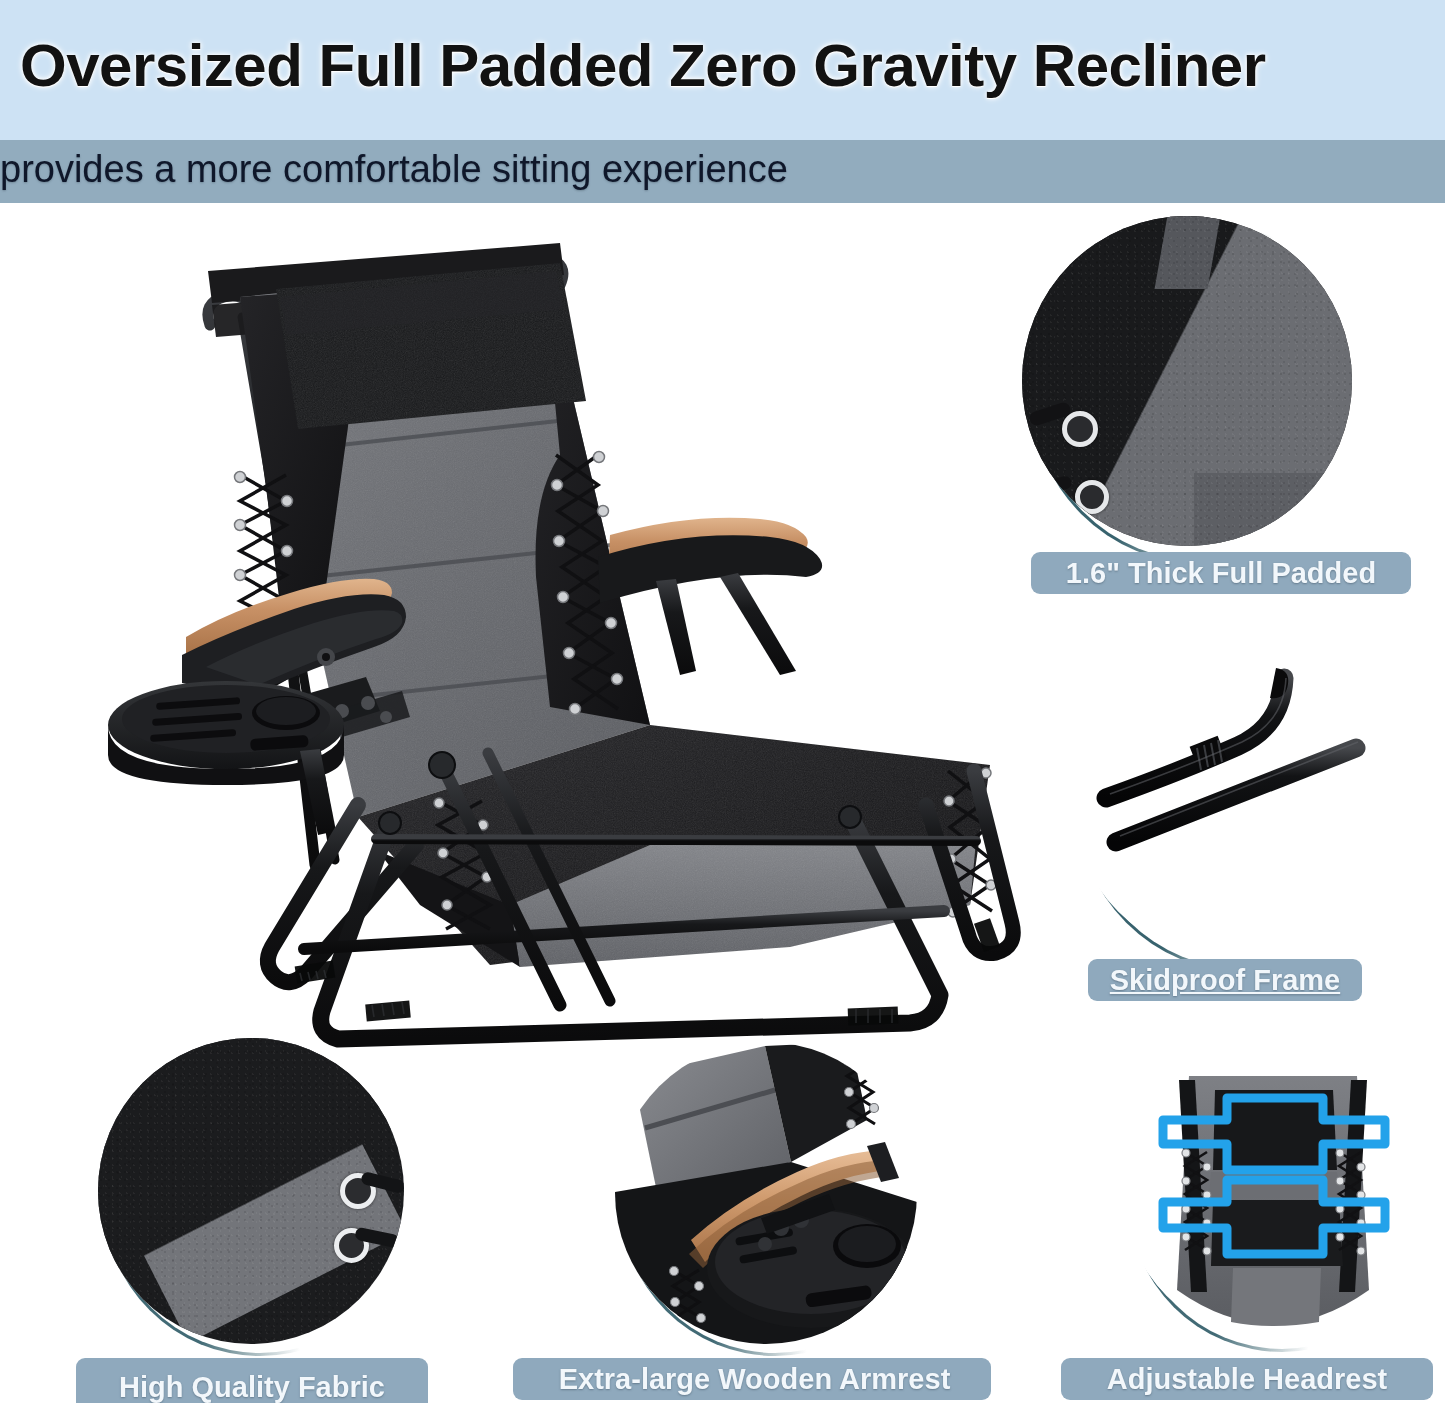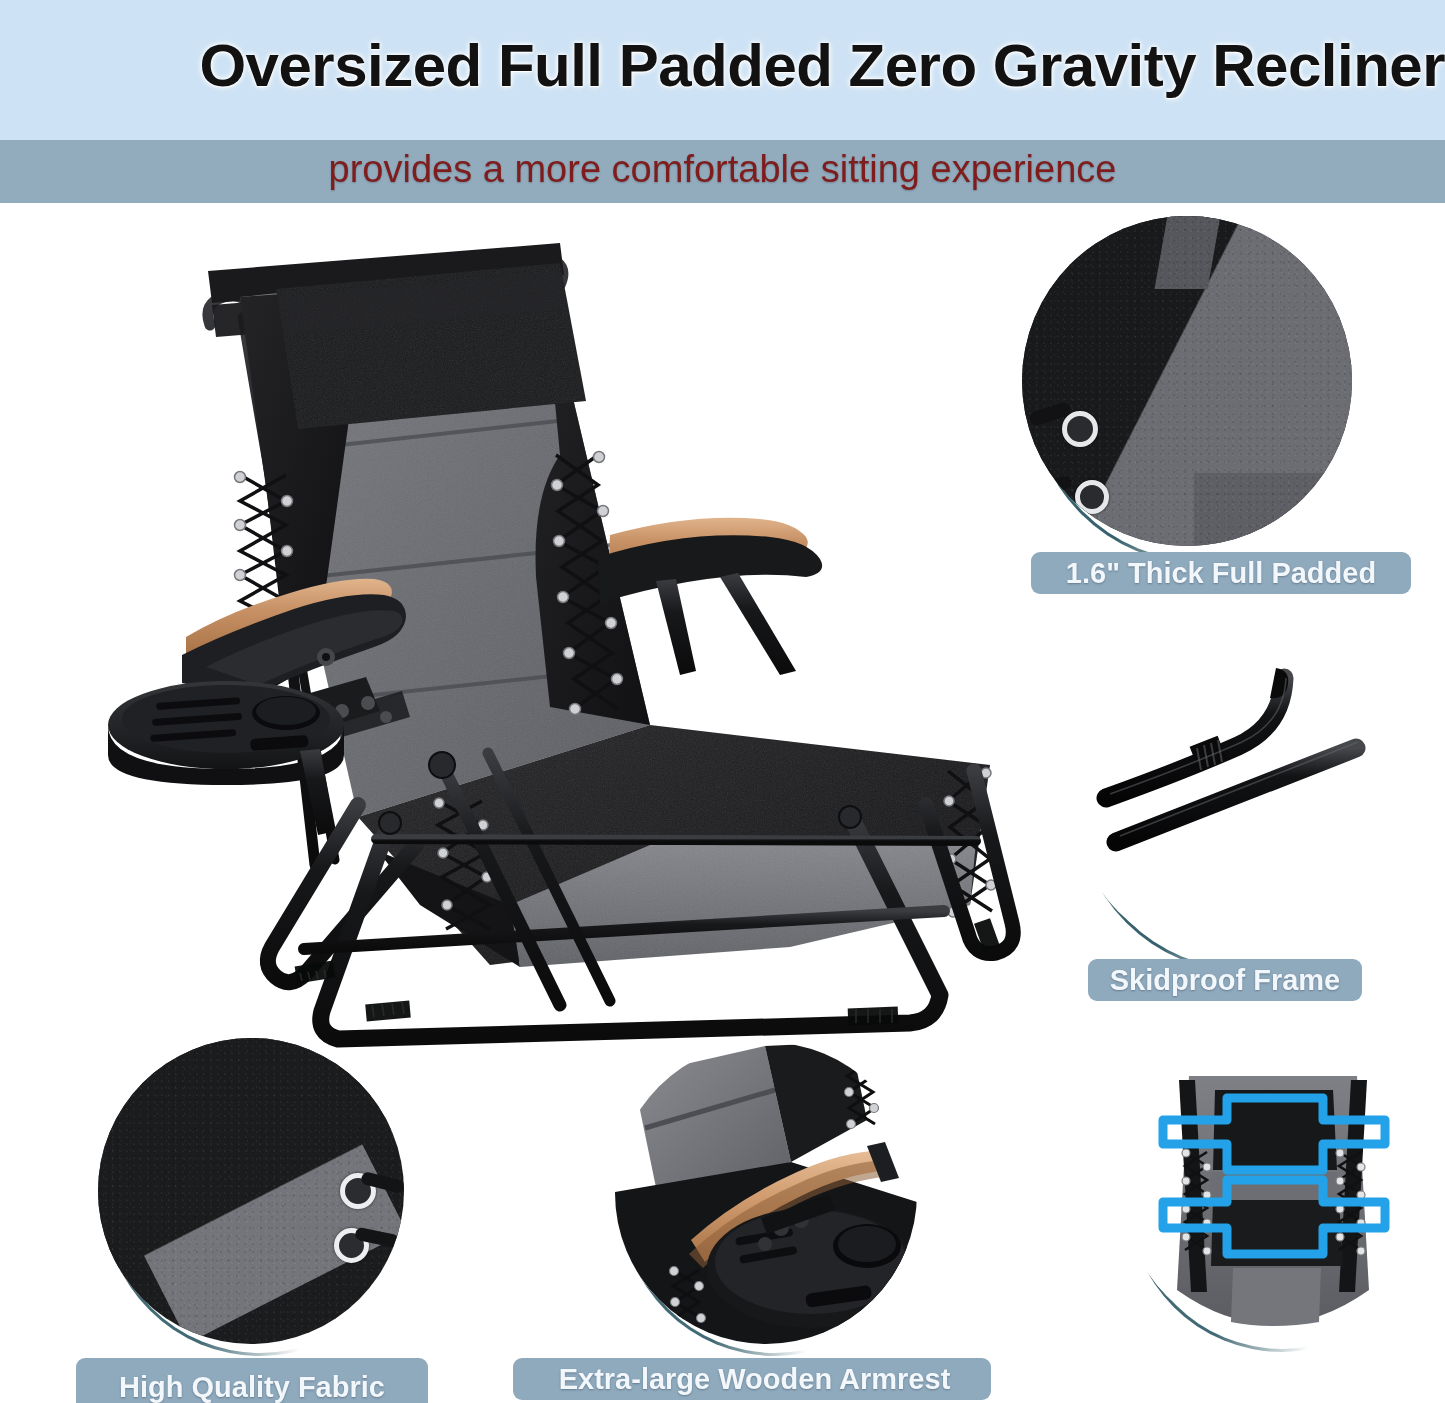--- a/index.html
+++ b/index.html
@@ -11,35 +11,35 @@
   }
   .stage{position:absolute;inset:0;}
 
   
   .hdr-band1{
     position:absolute;left:0;top:0;width:1445px;height:140px;
     background:#cde2f4;
   }
   .hdr-band1 .t{
     position:absolute;left:0;right:0;top:31px;
-    text-align:right;
+    text-align:left;
     font-size:60px;font-weight:700;letter-spacing:-0.5px;
     color:#121212;
     text-shadow:0 0 4px #ffffff,0 0 7px #ffffff,0 1px 0 #ffffff;
     white-space:nowrap;
+    padding-left:20px;
   }
   .hdr-band2{
     position:absolute;left:0;top:140px;width:1445px;height:63px;
     background:#92acbe;
   }
   .hdr-band2 .t{
     position:absolute;left:0;right:0;top:8px;
-    text-align:center;
     font-size:38px;font-weight:400;
-    color:#7f1d1d;
+    color:#0f172a;
     text-shadow:0 1px 2px rgba(70,90,105,.45);
     white-space:nowrap;
   }
 
   
   .pill{
     position:absolute;
     background:#8fa9bd;
     border-radius:9px;
     color:#f2f7fb;
@@ -360,21 +360,21 @@
       </g>
       <g stroke="url(#tubeA)" stroke-width="19" fill="none" stroke-linecap="round">
         <path d="M46 212 L286 118"></path>
       </g>
       <g stroke="#63656a" stroke-width="1.6" opacity=".55" fill="none">
         <path d="M40 164 q78 -28 132 -52 q42 -20 44 -64"></path>
         <path d="M50 206 L288 112"></path>
       </g>
     </svg>
   </div>
-  <div class="pill" style="left:1088px;top:959px;width:274px;height:42px;">Skidproof Frame</div>
+  <div class="pill" style="left:1088px;top:959px;width:274px;height:42px;text-decoration:underline;">Skidproof Frame</div>
 
   <div class="ring" style="left:104px;top:1044px;width:306px;height:306px;
               border:3px solid transparent;
               background:
                 linear-gradient(#fff,#fff) padding-box,
                 conic-gradient(from 165deg, rgba(45,90,102,0) 0deg, rgba(45,90,102,.9) 38deg, rgba(45,90,102,.9) 168deg, rgba(45,90,102,0) 212deg) border-box;">
   </div>
   <div class="circ" style="left:98px;top:1038px;width:306px;height:306px;">
     <div class="ph" style="inset:0;background:#1b1c1e;"></div>
     <div class="ph" style="left:-6%;top:30%;width:80%;height:78%;
@@ -532,14 +532,15 @@
 
       <g fill="none" stroke="#23a2ea" stroke-width="9" stroke-linejoin="round">
         <path d="M40 80 L104 80 L104 58 L200 58 L200 80 L262 80 L262 104 L200 104 L200 130 L104 130 L104 104 L40 104 Z"></path>
       </g>
 
       <g fill="none" stroke="#23a2ea" stroke-width="9" stroke-linejoin="round">
         <path d="M40 162 L104 162 L104 140 L200 140 L200 162 L262 162 L262 188 L200 188 L200 214 L104 214 L104 188 L40 188 Z"></path>
       </g>
     </svg>
   </div>
+  <div class="pill" style="left:1061px;top:1358px;width:372px;height:42px;">Adjustable Headrest</div>
 
 </div>
 
 </body></html>

